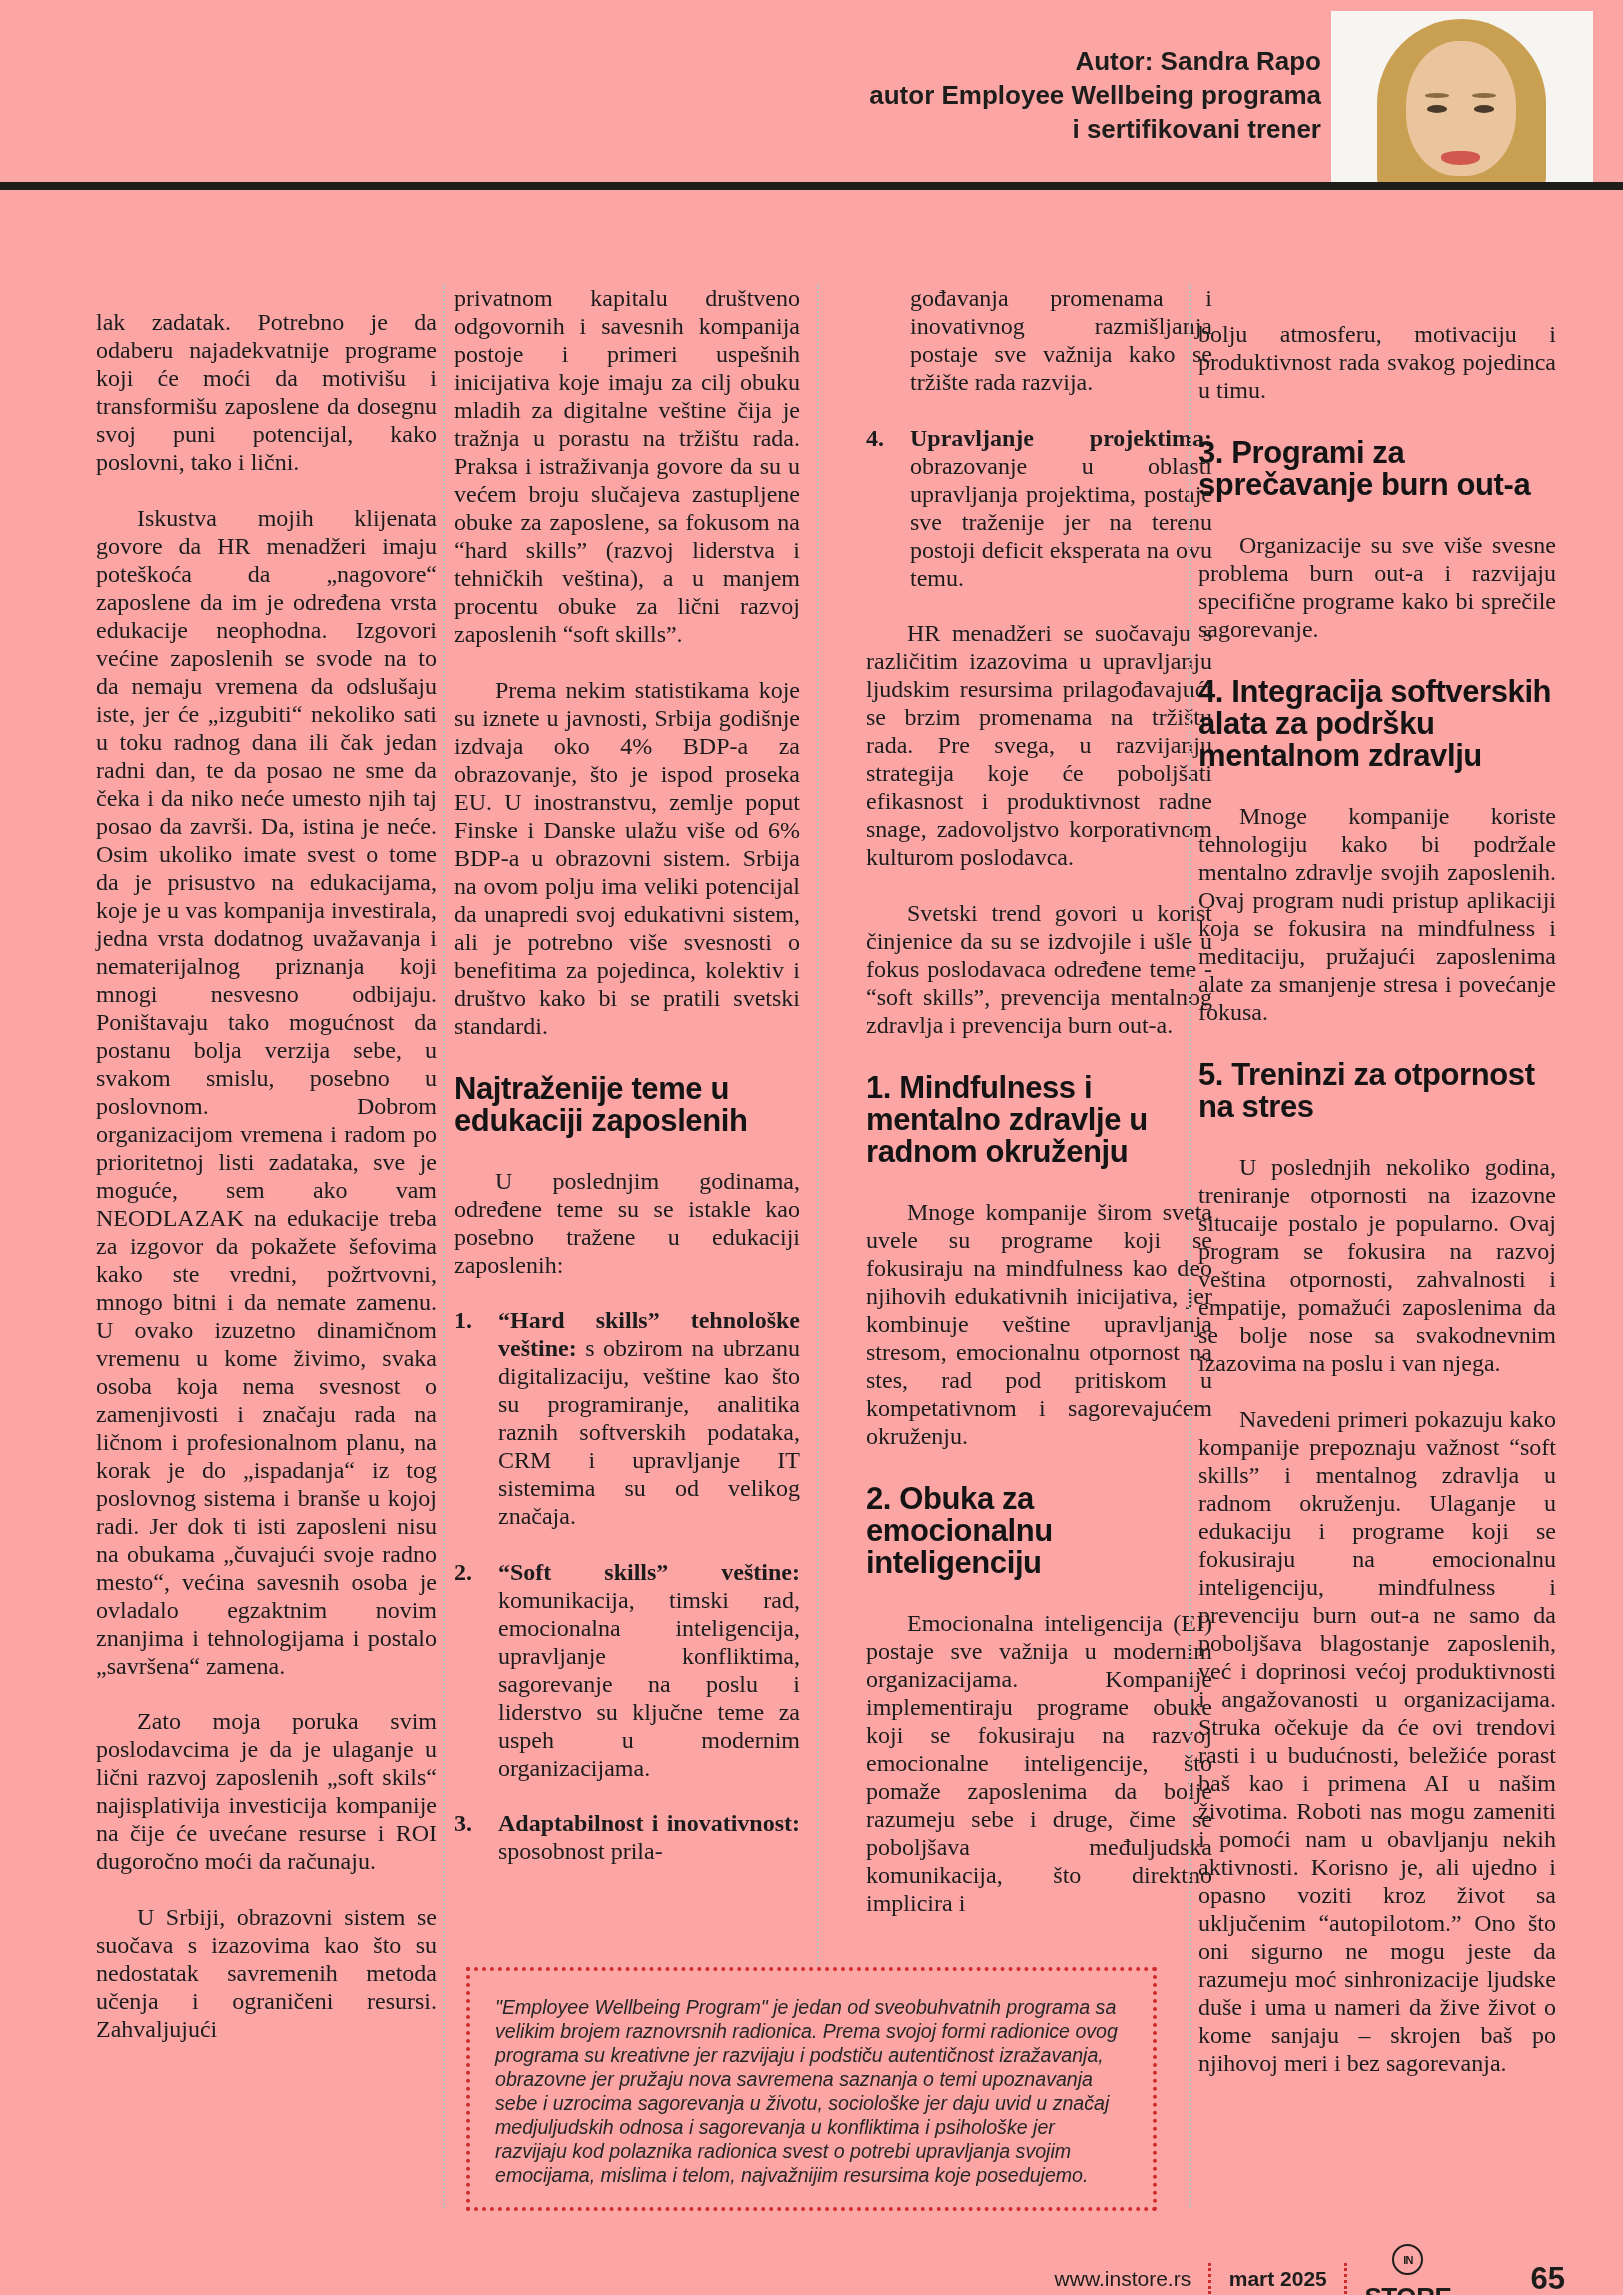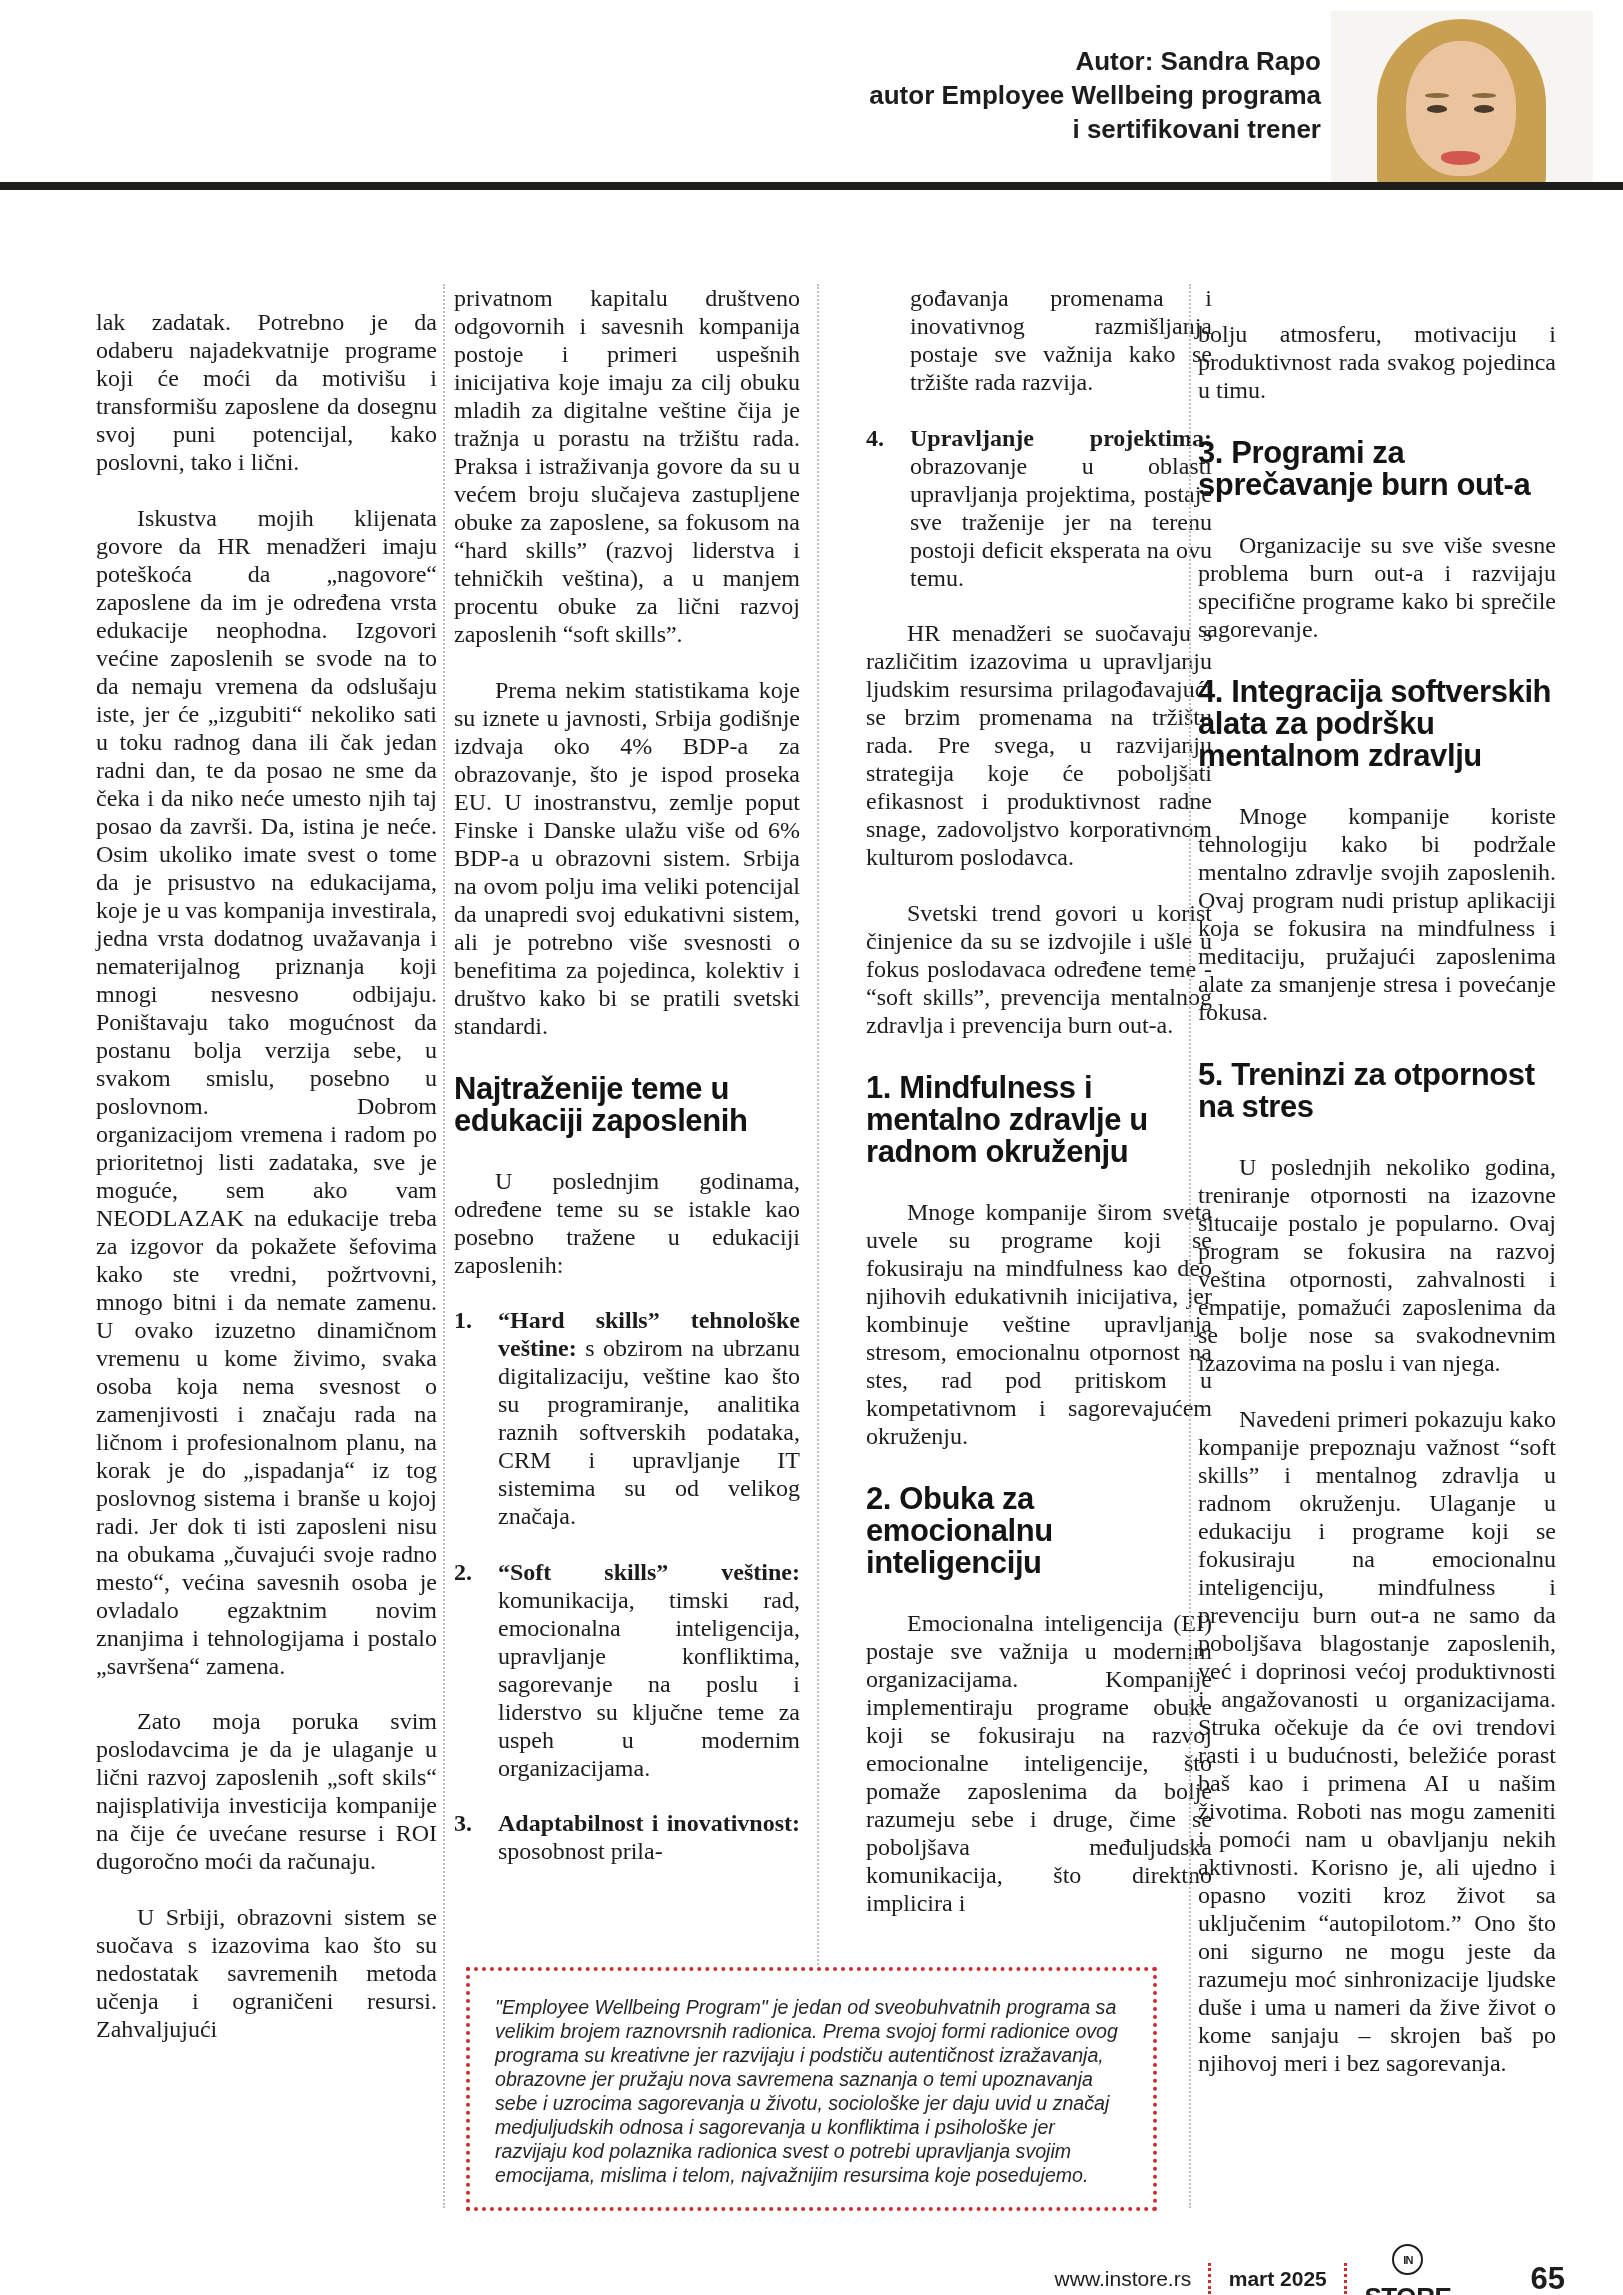--- a/index.html
+++ b/index.html
@@ -1,16 +1,16 @@
 <!DOCTYPE html>
 <html style="font-size:12.6px"><head>
 <meta charset="utf-8">
 <style>
   html,body{margin:0;padding:0;background:#e8e8e8;}
-  .page{position:relative;width:1623px;height:2295px;background:#ffffff;margin:0 auto;
+  .page{position:relative;width:1623px;height:2295px;background:#fca5a5;margin:0 auto;
         font-family:"Liberation Serif",serif;color:#1c1c1c;overflow:hidden;}
 
   
   .author-block{position:absolute;top:44px;right:302px;text-align:right;
     font-family:"Liberation Sans",sans-serif;font-weight:bold;font-size:26px;line-height:34px;color:#1d1d1b;}
   .photo{position:absolute;top:11px;right:30px;width:262px;height:171px;background:#f7f5f1;overflow:hidden;}
   .photo .hair{position:absolute;left:46px;top:7.9px;width:169px;height:181px;background:#c99f52;
     border-radius:86px 86px 23.6px 23.6px;}
   .photo .face{position:absolute;left:75px;top:30px;width:110px;height:135px;background:#eac49c;
     border-radius:48% 48% 46% 46%;}

